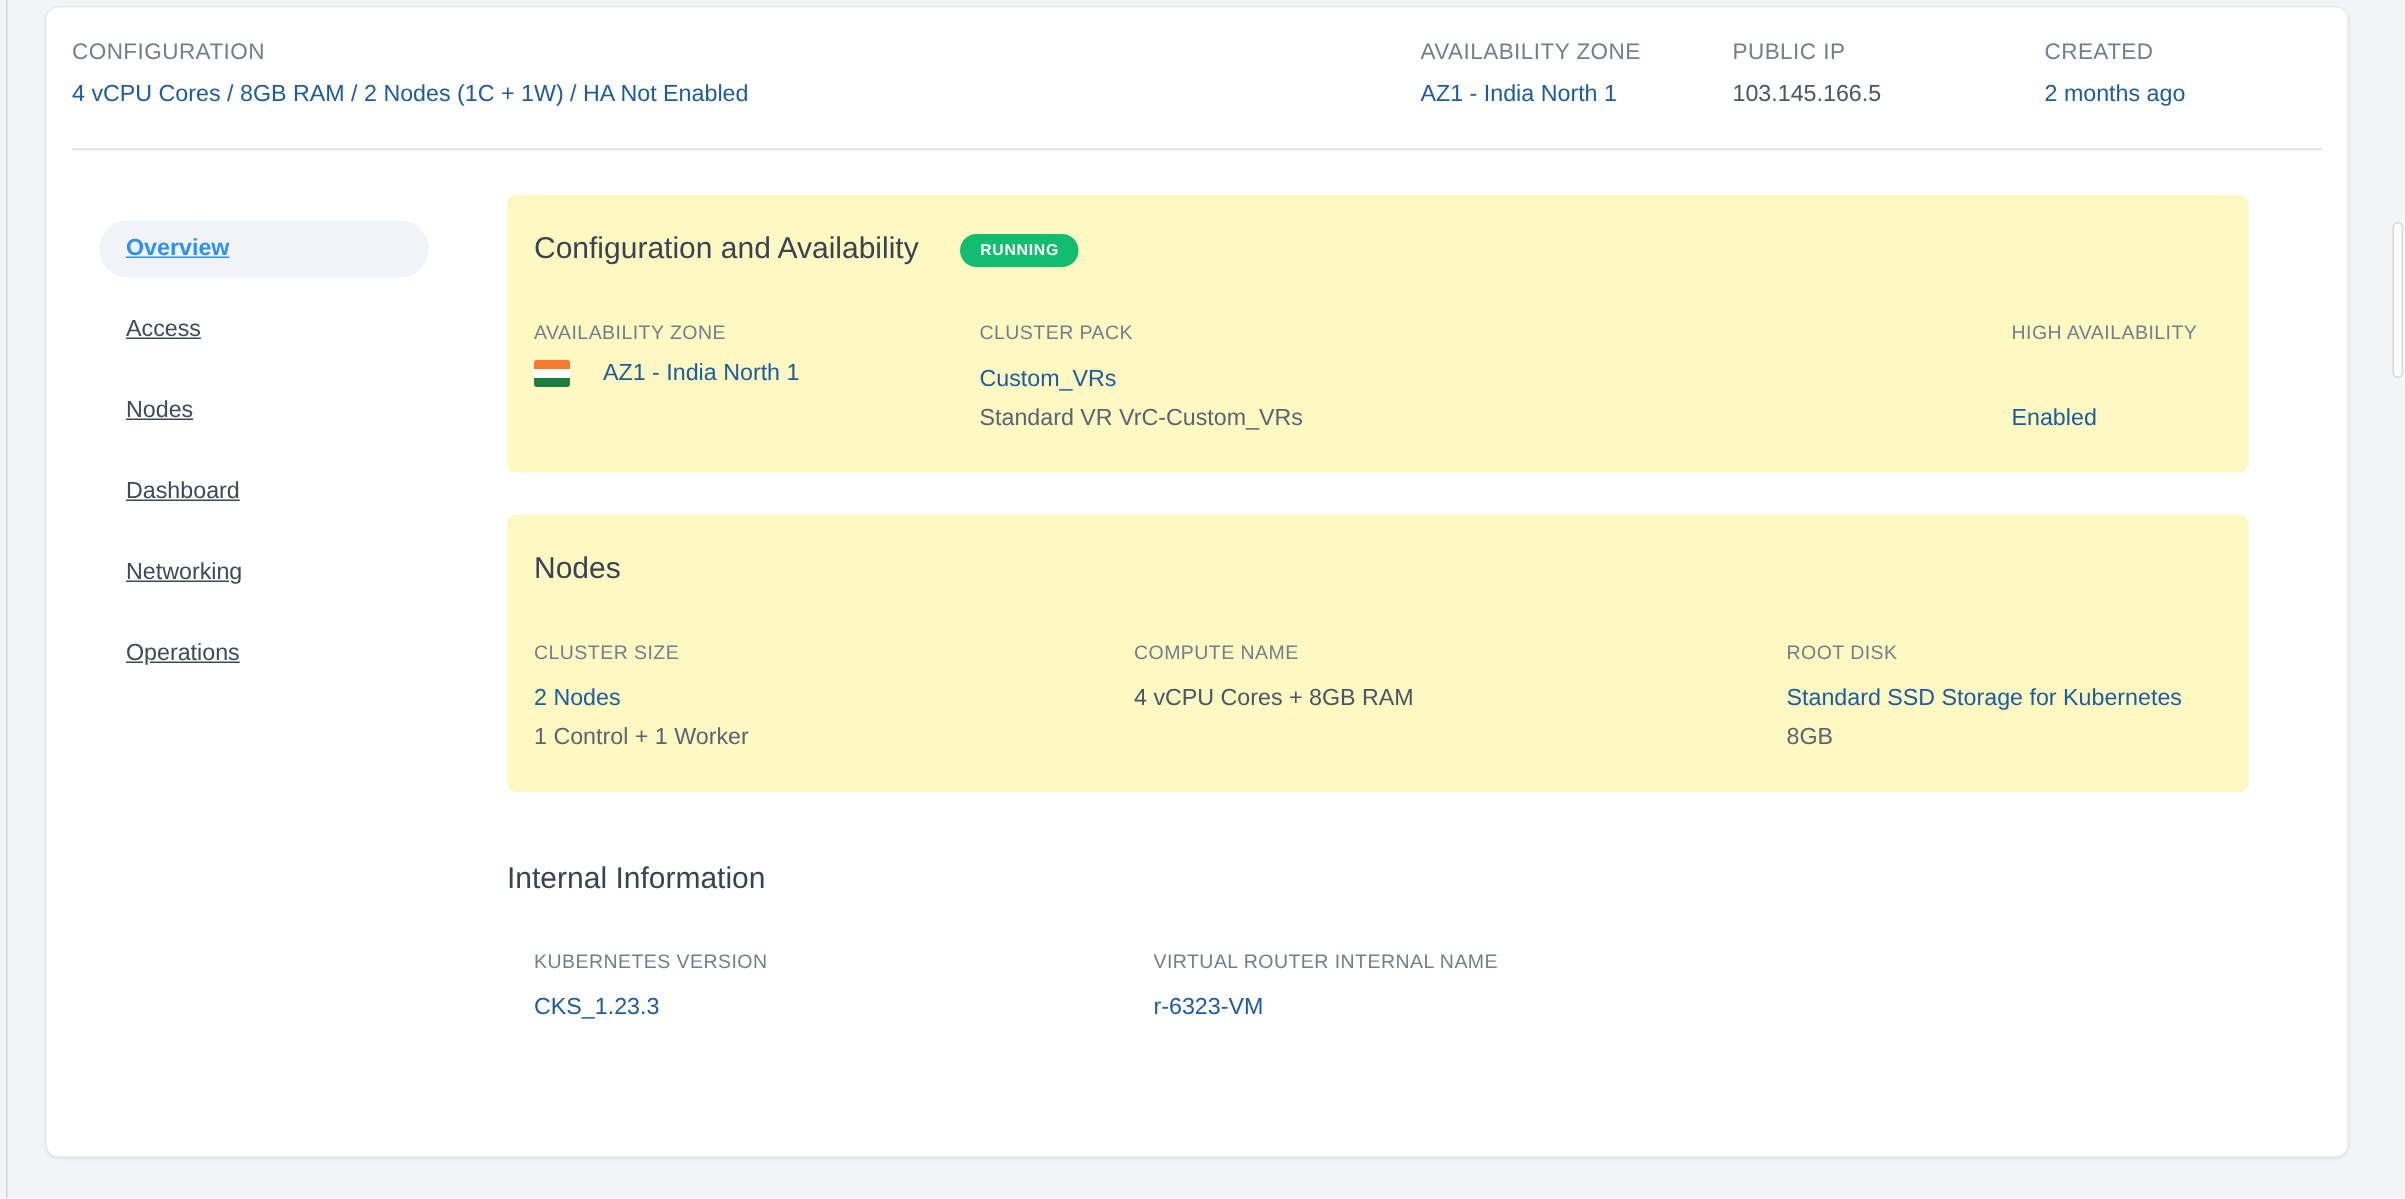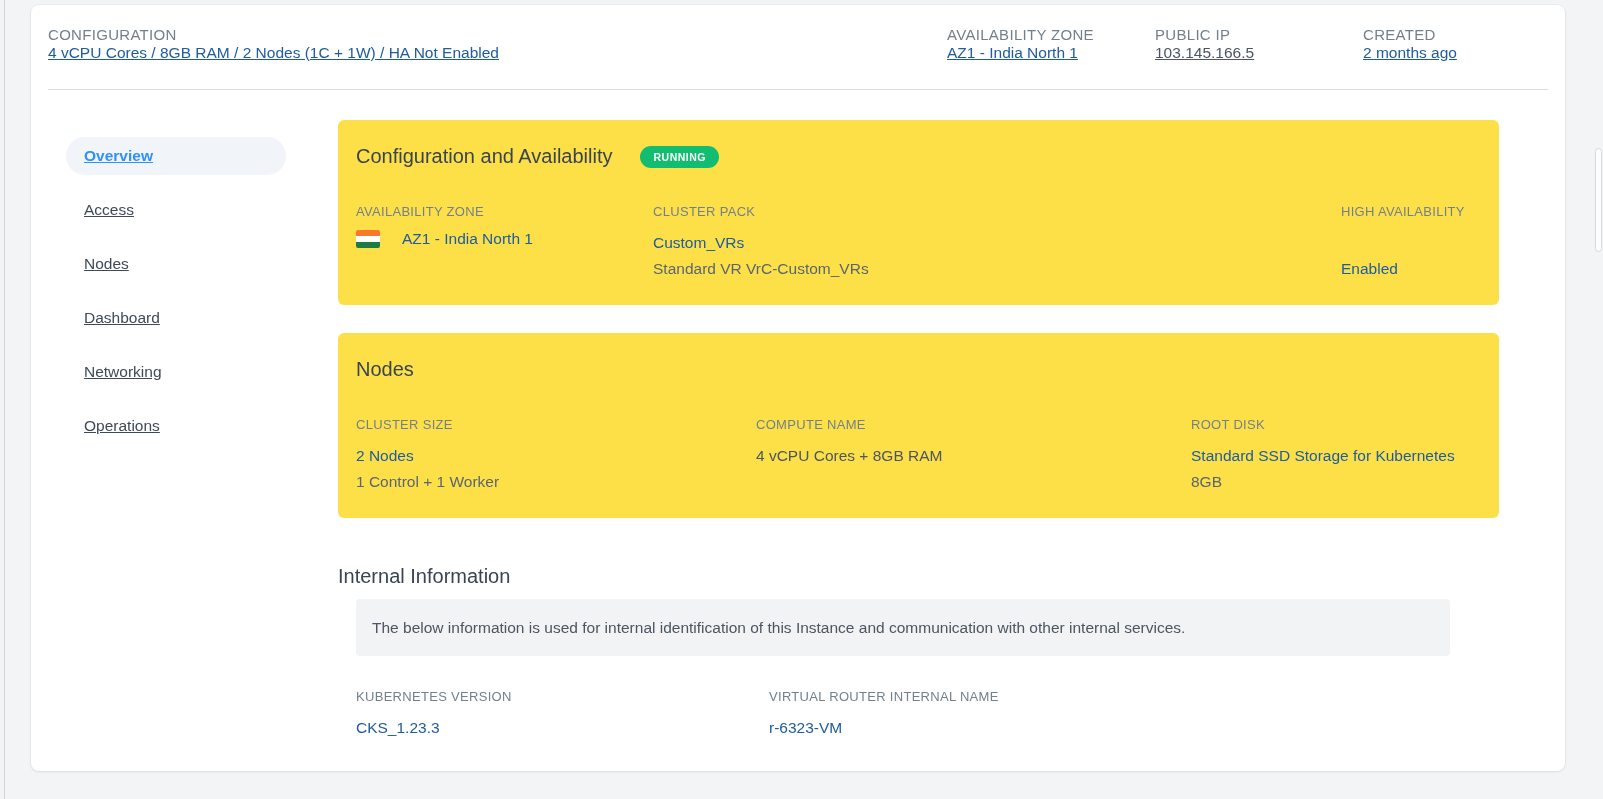--- a/index.html
+++ b/index.html
@@ -16,41 +16,41 @@
   .card {
     position:absolute; left:31px; top:5px; width:1534px; height:766px;
     background:#ffffff; border-radius:8px;
     box-shadow:0 1px 3px rgba(20,30,40,.08), 0 0 0 1px rgba(20,30,40,.03);
   }
 
   
   .card-header { display:flex; padding:22px 49px 0 17px; }
   .hdr-col { display:flex; flex-direction:column; }
   .hdr-label { font-size:15px; color:#73808c; letter-spacing:.3px; line-height:16px; }
-  .hdr-value { font-size:15.5px; margin-top:1px; line-height:18px;text-decoration:underline; }
+  .hdr-value { font-size:15.5px; margin-top:11px; line-height:18px; }
   .hdr-right { margin-left:auto; display:flex; }
   .hdr-right .hdr-col { width:208px; }
   .hdr-right .hdr-col:last-child { width:153px; }
   .link { color:#1e5ca1; cursor:pointer; }
   .plain-val { color:#4b5563; }
   .header-divider { height:1px; background:#d9dcdf; margin:27px 17px 0 17px; }
 
   
   .card-body { display:flex; }
   .sidebar { width:255px; padding:47px 0 0 35px; flex-shrink:0; }
   .side-item {
     width:220px; height:38px; line-height:38px; padding:0 18px;
     font-size:15.5px; color:#3f4a58; border-radius:19px; margin-bottom:16px;
     cursor:pointer; white-space:nowrap;text-decoration:underline;
   }
   .side-item.active { background:#f1f5f9; color:#2e90fa; font-weight:600; }
 
   .content { width:1161px; margin-left:52px; padding-top:30px; }
 
-  .gray-section { background:#fde047; border-radius:6px; padding:23px 18px 27px 18px; }
+  .gray-section { background:#fef9c3; border-radius:6px; padding:23px 18px 27px 18px; }
   .section-title { font-size:20px; color:#39娄4453; color:#394453; line-height:27px; display:inline-block; }
   .title-row { display:flex; align-items:center; }
   .badge {
     display:inline-block; margin-left:28px; background:#12bd71; color:#ffffff;
     font-size:10.5px; font-weight:700; letter-spacing:.5px;
     padding:5px 13px; border-radius:11px; line-height:12px;
   }
 
   .fields-row { display:flex; margin-top:34px; }
   .field { display:flex; flex-direction:column; }
@@ -183,21 +183,20 @@
           <div class="field c3">
             <span class="f-label">ROOT DISK</span>
             <span class="f-value link">Standard SSD Storage for Kubernetes</span>
             <span class="f-sub">8GB</span>
           </div>
         </div>
       </div>
 
       <div class="internal">
         <span class="section-title">Internal Information</span>
-        <div class="note-box">The below information is used for internal identification of this Instance and communication with other internal services.</div>
         <div class="internal-fields">
           <div class="field c1">
             <span class="f-label">KUBERNETES VERSION</span>
             <span class="f-value link">CKS_1.23.3</span>
           </div>
           <div class="field c2">
             <span class="f-label">VIRTUAL ROUTER INTERNAL NAME</span>
             <span class="f-value link">r-6323-VM</span>
           </div>
         </div>

